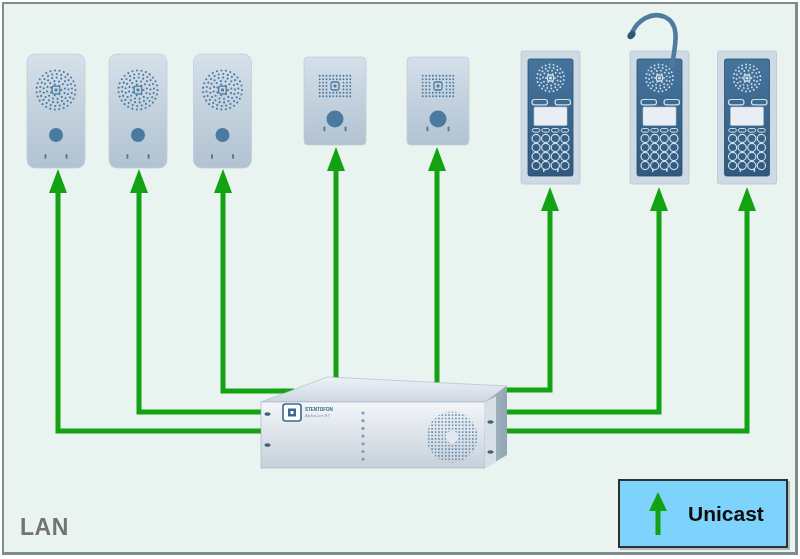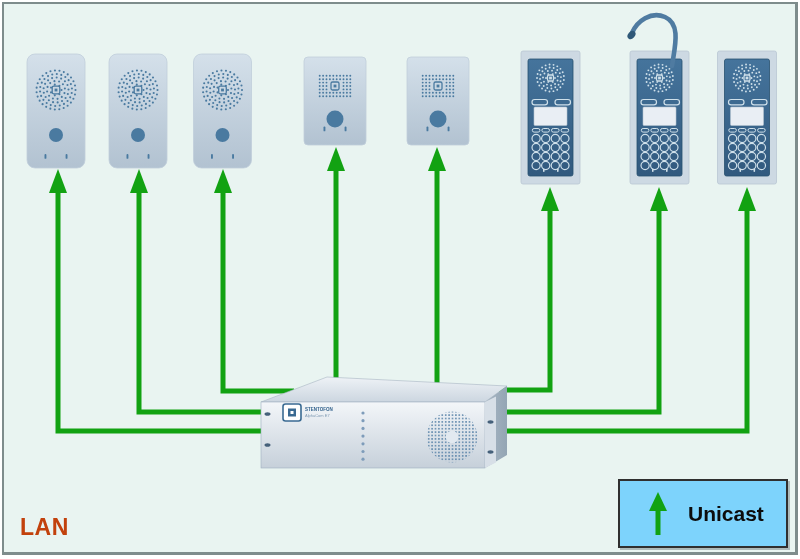--- a/index.html
+++ b/index.html
@@ -4,21 +4,21 @@
 <style>
   html,body{margin:0;padding:0;background:#ffffff;}
   body{font-family:"Liberation Sans", sans-serif;}
   .frame{position:relative;width:800px;height:559px;background:#ffffff;overflow:hidden;}
   .stage{position:absolute;left:2px;top:2px;width:791px;height:548px;
          background:#e9f4f1;border:2px solid #7e8c8c;border-right-width:3px;border-bottom-width:3px;}
   svg{display:block;}
   #scene{position:absolute;left:0;top:0;}
   .wire{stroke:#12a212;stroke-width:5;fill:none;}
   .wire-head{fill:#12a212;stroke:none;}
-  .lan-label{position:absolute;left:16px;top:510px;font-size:23px;font-weight:bold;color:#c2410c;letter-spacing:0.5px;}
+  .lan-label{position:absolute;left:16px;top:510px;font-size:23px;font-weight:bold;color:#737373;letter-spacing:0.5px;}
   .legend{position:absolute;left:614px;top:475px;width:166px;height:65px;background:#7dd3fc;
           border:2px solid #2f2f2f;box-shadow:2px 2px 0 rgba(125,140,140,0.55);
           display:flex;align-items:center;}
   .legend-arrow{margin-left:26px;}
   .legend-label{margin-left:18px;font-size:21px;font-weight:bold;color:#0c0c0c;}
   .brand-text{font-family:"Liberation Sans",sans-serif;}
 </style>
 </head>
 <body>
 

